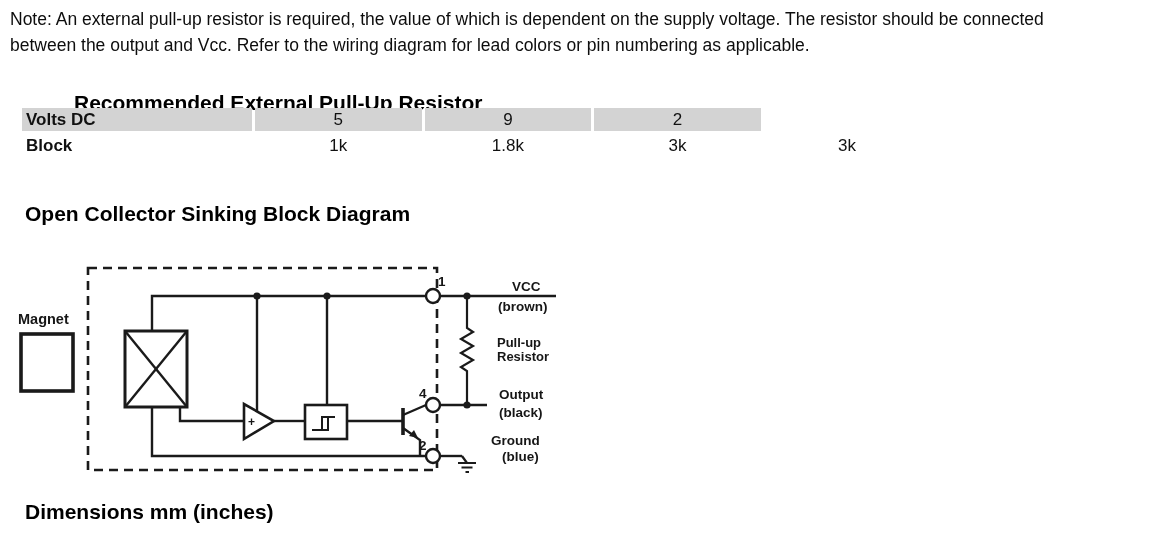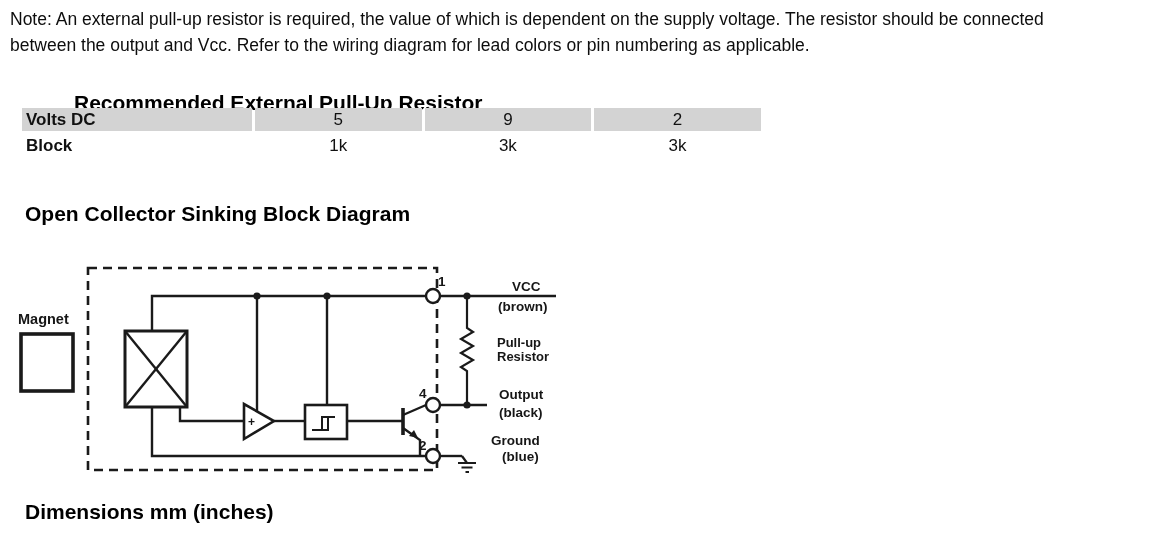--- a/index.html
+++ b/index.html
@@ -43,20 +43,21 @@
 <div class="abs ptable">
   <div class="trow head">
     <div class="cell-label">Volts DC</div>
     <div class="cell-val">5</div>
     <div class="cell-val">9</div>
     <div class="cell-val">2</div>
   </div>
   <div class="trow body">
     <div class="cell-label">Block</div>
     <div class="cell-val">1k</div>
+    <div class="cell-val">1.8k</div>
     <div class="cell-val">3k</div>
     <div class="cell-val">3k</div>
   </div>
 </div>
 
 <div class="abs section-title" id="diagram-title">Open Collector Sinking Block Diagram</div>
 
 <svg width="580" height="230" viewBox="0 0 580 230" style="position:absolute; left:10px; top:258px;">
   <g fill="none" stroke="#1a1a1a" stroke-width="2.4">
     <rect x="11" y="76" width="52" height="57" stroke-width="3.6"></rect>

